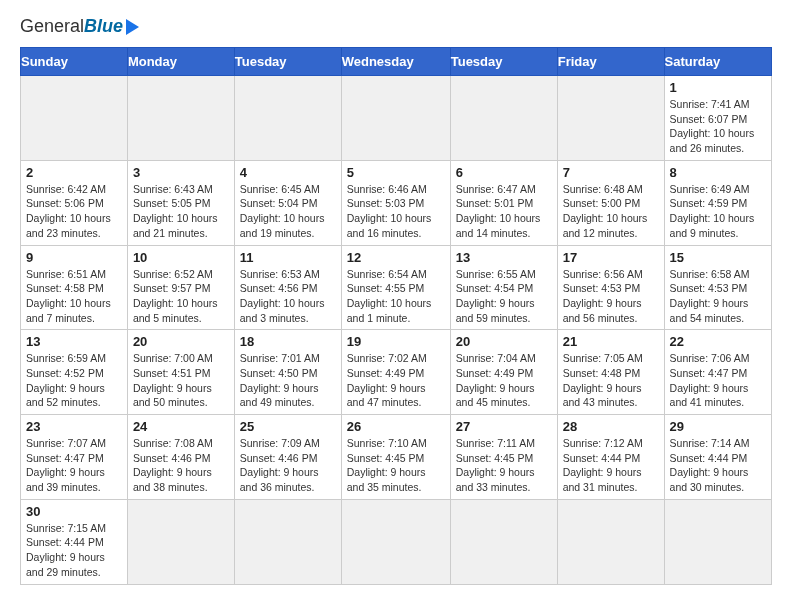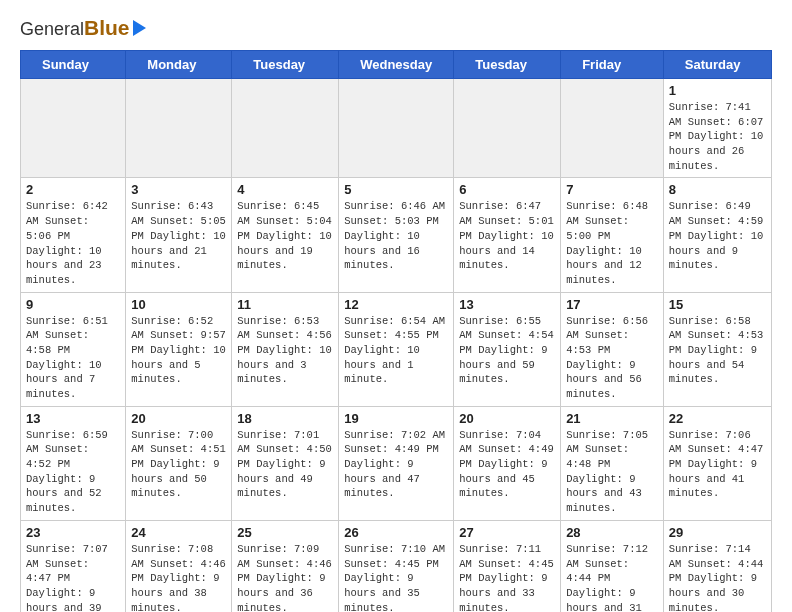--- a/index.html
+++ b/index.html
@@ -39,21 +39,21 @@
     .calendar {
       width: 100%;
       border-collapse: collapse;
       border: 1px solid #ccc;
     }
     .calendar th {
       background: #3366cc;
       color: #fff;
       font-size: 13px;
       font-weight: bold;
-      padding: 6px 21px;
+      padding: 6px 0;
       border: 1px solid #2255bb;
       text-align: left;
     }
     .calendar td {
       border: 1px solid #ccc;
       vertical-align: top;
       padding: 4px 5px;
       width: 113px;
       min-height: 70px;
       background: #fff;
@@ -65,35 +65,34 @@
       font-size: 13px;
       font-weight: bold;
       color: #222;
       display: block;
       margin-bottom: 2px;
     }
     .day-info {
       font-size: 10.5px;
       color: #333;
       line-height: 1.4;
-      font-family: Liberation Mono, monospace;
     }
   </style>
 </head>
 <body>
 
 <div class="page">
   <div class="header">
     <div class="logo">
       <div style="display:flex; flex-direction:row; align-items:flex-end;">
         <div style="font-size:18px; color:#333; line-height:1.1;">
           <span style="color:#333;">General</span>
         </div>
         <div style="display:flex; align-items:center;">
-          <span style="color:#a16207; font-size:21px; font-weight:bold;">Blue</span>
+          <span style="color:#0369a1; font-size:18px; font-weight:bold;font-style:italic;">Blue</span>
           <div style="width:0;height:0;border-left:13px solid #1a73e8;border-top:8px solid transparent;border-bottom:8px solid transparent;margin-left:3px;"></div>
         </div>
       </div>
     </div>
     <div class="title-block">
       <div class="month-title"></div>
       <div class="location"></div>
     </div>
   </div>
 
@@ -293,15 +292,29 @@
 Sunset: 4:44 PM
 Daylight: 9 hours and 31 minutes.</div>
           </td>
           <td>
             <span class="day-num">29</span>
             <div class="day-info">Sunrise: 7:14 AM
 Sunset: 4:44 PM
 Daylight: 9 hours and 30 minutes.</div>
           </td>
         </tr>
+        <tr>
+          <td>
+            <span class="day-num">30</span>
+            <div class="day-info">Sunrise: 7:15 AM
+Sunset: 4:44 PM
+Daylight: 9 hours and 29 minutes.</div>
+          </td>
+          <td class="empty"></td>
+          <td class="empty"></td>
+          <td class="empty"></td>
+          <td class="empty"></td>
+          <td class="empty"></td>
+          <td class="empty"></td>
+        </tr>
       </tbody>
   </table>
 </div>
 
 </body></html>

